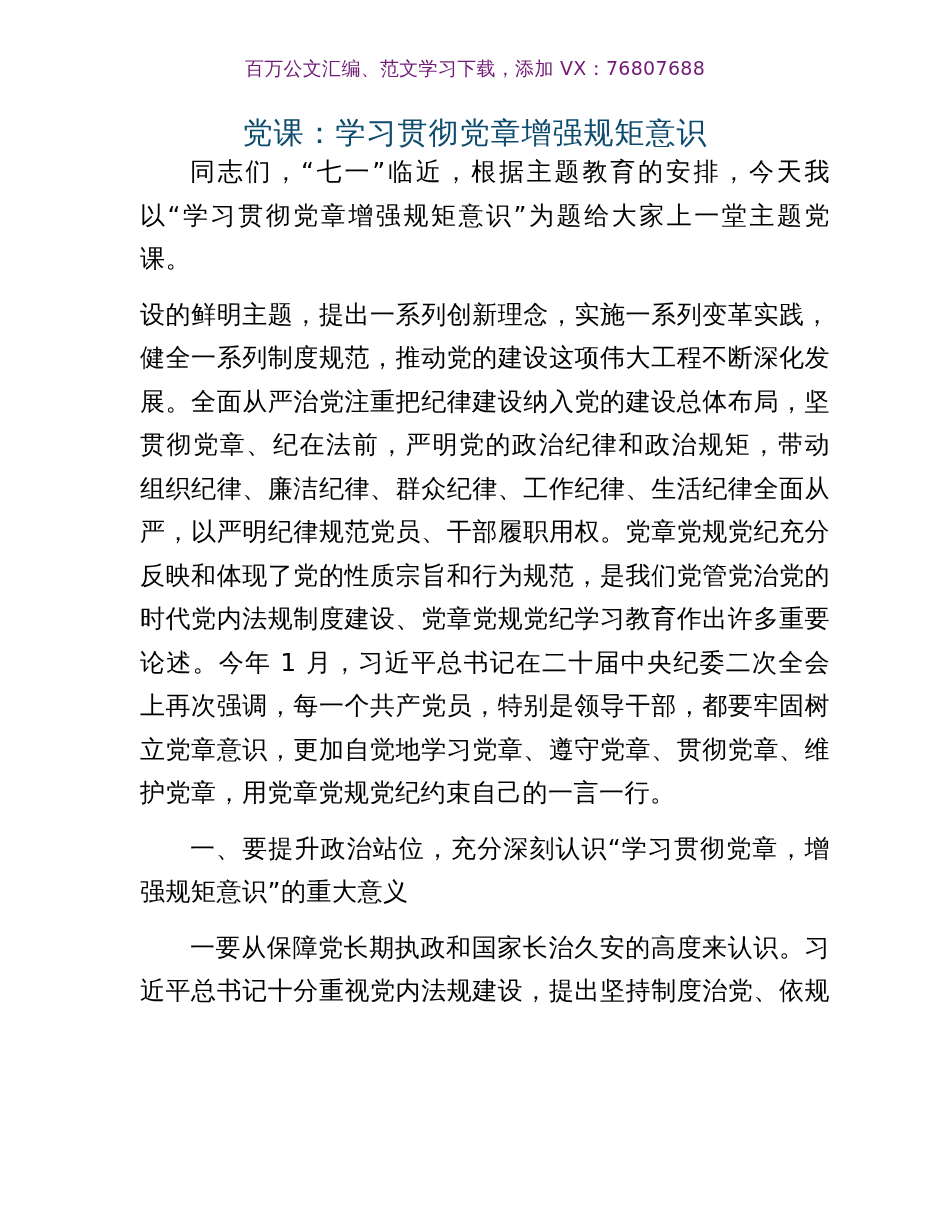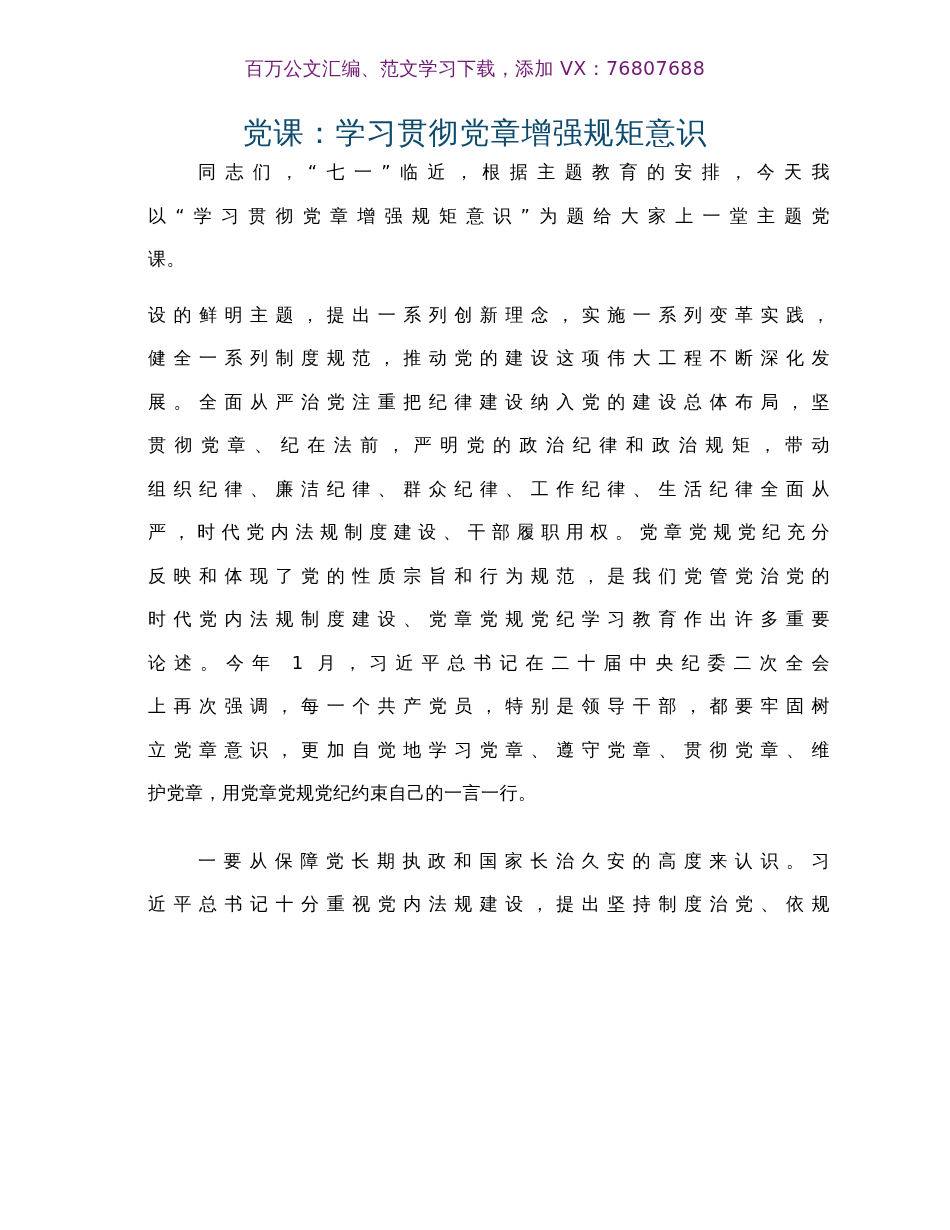--- a/index.html
+++ b/index.html
@@ -4,22 +4,22 @@
   <style>
     html, body { margin: 0; padding: 0; background: #ffffff; }
     body { width: 950px; height: 1230px; position: relative; overflow: hidden;
            font-family: "DejaVu Sans", "Liberation Sans", sans-serif; color: #000; }
     .header { position: absolute; top: 56px; left: 0; width: 950px; text-align: center;
               font-size: 19px; color: #701a75; letter-spacing: 0.3px; }
     .title { position: absolute; top: 113px; left: 0; width: 950px; text-align: center;
              font-size: 30px; color: #0c4a6e; letter-spacing: 1px; }
     .content { position: absolute; top: 150px; left: 140px; width: 690px; }
     .para { margin: 0; }
-    .line { display: block; height: 43.5px; line-height: 43.5px; font-size: 18px;
-            white-space: nowrap; text-align: justify; text-align-last: justify; letter-spacing: 0.5px; margin-left: 8px; }
+    .line { display: block; height: 43.5px; line-height: 43.5px; font-size: 25px;
+            white-space: nowrap; text-align: justify; text-align-last: justify; letter-spacing: 0.5px; }
     .line.last { text-align-last: left; }
     .indent { padding-left: 50px; }
     .gap { height: 12px; }
   </style>
 </head>
 <body>
 
 <div class="header">百万公文汇编、范文学习下载，添加 VX：76807688</div>
 
 <div class="title">党课：学习贯彻党章增强规矩意识</div>
@@ -30,27 +30,31 @@
     <span class="line">以“学习贯彻党章增强规矩意识”为题给大家上一堂主题党</span>
     <span class="line last">课。</span>
   </div>
   <div class="gap"></div>
   <div class="para">
     <span class="line">设的鲜明主题，提出一系列创新理念，实施一系列变革实践，</span>
     <span class="line">健全一系列制度规范，推动党的建设这项伟大工程不断深化发</span>
     <span class="line">展。全面从严治党注重把纪律建设纳入党的建设总体布局，坚</span>
     <span class="line">贯彻党章、纪在法前，严明党的政治纪律和政治规矩，带动</span>
     <span class="line">组织纪律、廉洁纪律、群众纪律、工作纪律、生活纪律全面从</span>
-    <span class="line">严，时代党内法规制度建设、干部履职用权。党章党规党纪充分</span>
+    <span class="line">严，以严明纪律规范党员、干部履职用权。党章党规党纪充分</span>
     <span class="line">反映和体现了党的性质宗旨和行为规范，是我们党管党治党的</span>
     <span class="line">时代党内法规制度建设、党章党规党纪学习教育作出许多重要</span>
     <span class="line">论述。今年 1 月，习近平总书记在二十届中央纪委二次全会</span>
     <span class="line">上再次强调，每一个共产党员，特别是领导干部，都要牢固树</span>
     <span class="line">立党章意识，更加自觉地学习党章、遵守党章、贯彻党章、维</span>
     <span class="line last">护党章，用党章党规党纪约束自己的一言一行。</span>
   </div>
   <div class="gap"></div>
+  <div class="para">
+    <span class="line indent">一、要提升政治站位，充分深刻认识“学习贯彻党章，增</span>
+    <span class="line last">强规矩意识”的重大意义</span>
+  </div>
   <div class="gap"></div>
   <div class="para">
     <span class="line indent">一要从保障党长期执政和国家长治久安的高度来认识。习</span>
     <span class="line">近平总书记十分重视党内法规建设，提出坚持制度治党、依规</span>
   </div>
 </div>
 
 </body></html>

